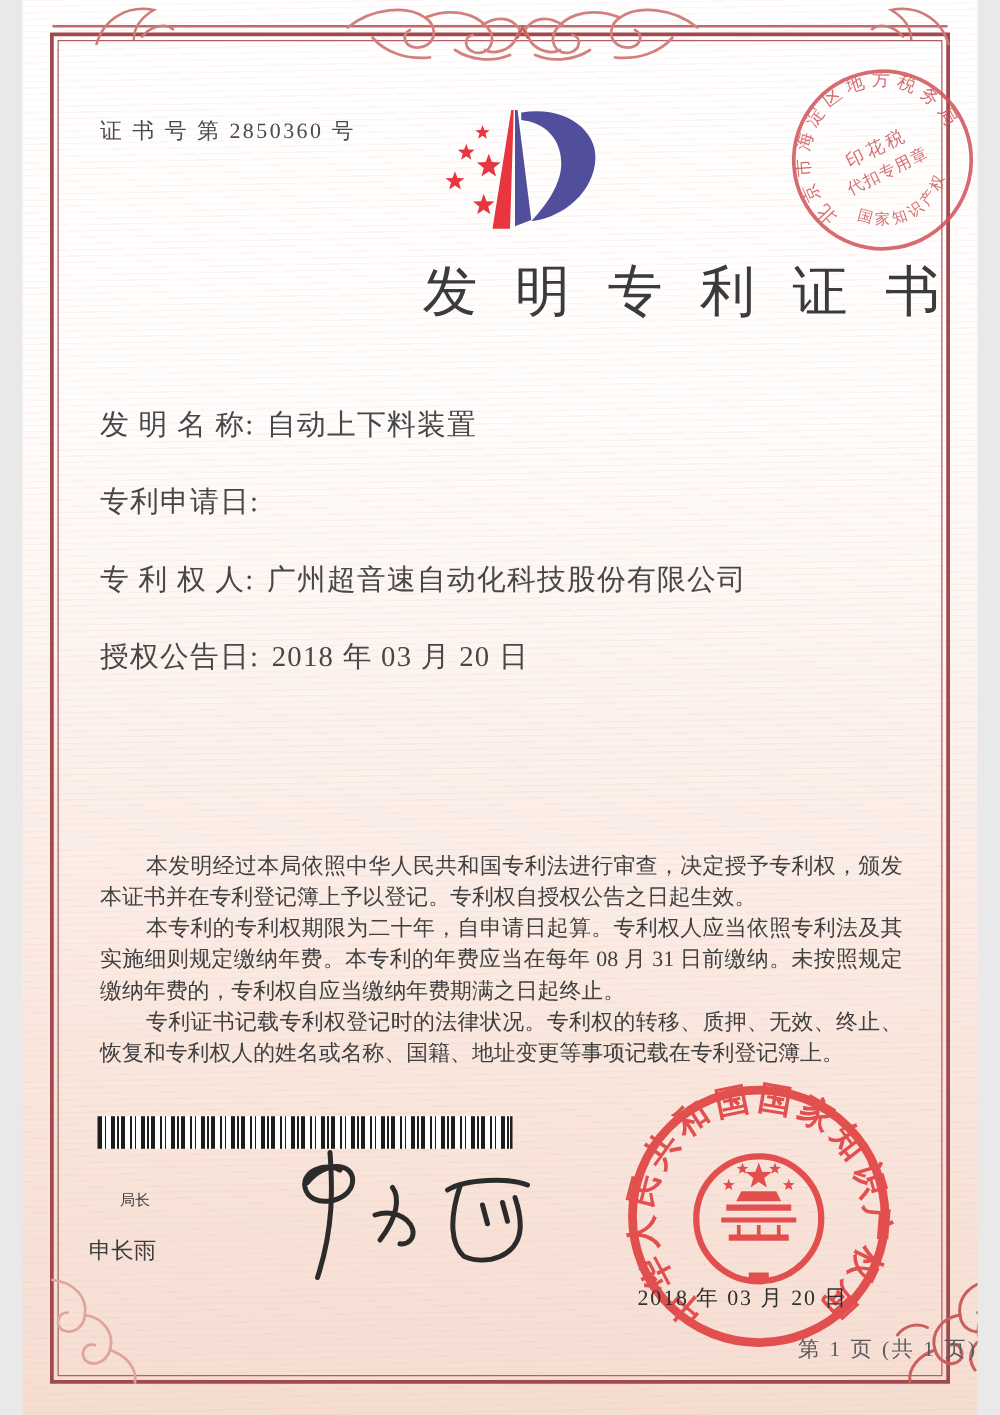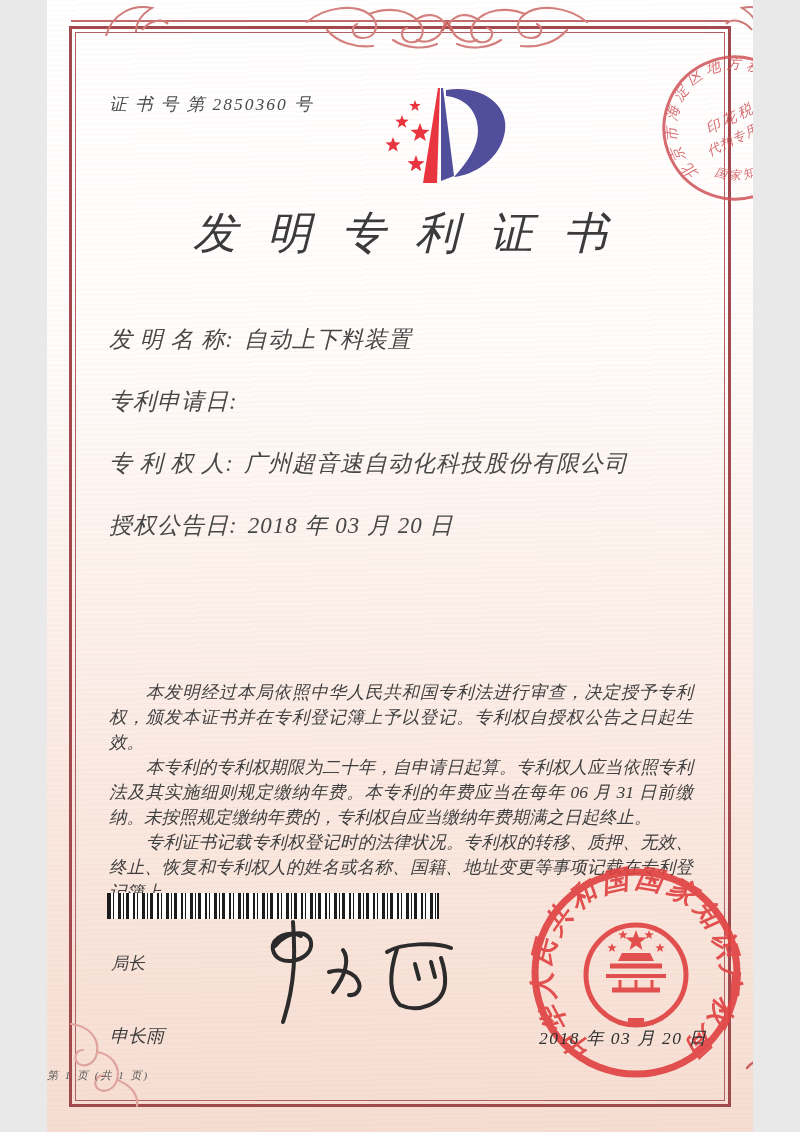--- a/index.html
+++ b/index.html
@@ -1,51 +1,50 @@
 <!DOCTYPE html>
 <html style="--frame-red: #a2494e; --ornament-pink: #d4807e; --seal-red: #e04343; --stamp-red: #cf5358; --logo-red: #e8353f; --logo-blue: #514f9c; --text: #3f3f3f;"><head>
 <meta charset="utf-8">
 <style>
   html,body{margin:0;padding:0;background:#e9e9e9;}
   .page{
-    position:relative;width:706px;height:1132px;margin:0 auto;overflow:hidden;
+    position:relative;width:764px;height:1132px;margin:0 auto;overflow:hidden;
     font-family:"Liberation Serif","DejaVu Serif",serif;color:#3f3f3f;
     background:
       repeating-linear-gradient(179deg, rgba(224,146,128,0.07) 0 1px, rgba(255,255,255,0) 1px 5px),
       linear-gradient(180deg,#ffffff 0%,#fffdfc 28%,#fcf1ec 52%,#f9e6dd 76%,#f6ddD2 100%);
-    font-style: italic;
   }
   .frame{position:absolute;left:22px;top:26px;right:22px;bottom:25px;border:3px solid var(--frame-red,#a2494e);}
   .frame-inner{position:absolute;left:3px;top:3px;right:3px;bottom:3px;border:1px solid #b06065;}
   .top-rule{position:absolute;left:24px;right:24px;top:20px;height:2px;background:#c06a6b;}
   .ornament{position:absolute;pointer-events:none;}
   .cert-no{position:absolute;left:62px;top:92px;font-size:17.5px;letter-spacing:2px;color:#4a4a4a;}
   .logo{position:absolute;left:330px;top:76px;}
-  .doc-title{position:absolute;left:0;right:0;top:204px;text-align:center;font-size:44px;
+  .doc-title{position:absolute;left:0;right:0;top:204px;text-align:right;font-size:44px;
     letter-spacing:30px;text-indent:30px;color:#3b3b3b;font-weight:500;}
   .fields{position:absolute;left:62px;top:324px;right:60px;}
   .f-row{display:flex;align-items:baseline;height:24px;margin-bottom:38px;font-size:23px;color:#474747;letter-spacing:1px;}
   .f-label{min-width:100px;white-space:pre;}
   .f-value{margin-left:10px;white-space:pre;}
   .body-text{position:absolute;left:62px;right:60px;top:680px;font-size:17.5px;line-height:25px;
     text-align:justify;color:#404040;}
   .body-text p{margin:0;text-indent:2.1em;}
   .barcode{position:absolute;left:60px;top:893px;width:328px;height:26px;
     background:repeating-linear-gradient(90deg,
       #1c1c1c 0 2px, #fff 2px 4px, #1c1c1c 4px 5px, #fff 5px 9px,
       #1c1c1c 9px 12px, #fff 12px 14px, #1c1c1c 14px 15px, #fff 15px 17px,
       #1c1c1c 17px 20px, #fff 20px 24px);
     border-left:2px solid #1c1c1c;border-right:2px solid #1c1c1c;}
-  .officer-title{position:absolute;left:64px;top:952px;font-size:17px;color:#3c3c3c;font-family:"Liberation Sans","DejaVu Sans",sans-serif;}
-  .officer-name{position:absolute;left:63px;top:988px;font-size:18px;color:#3c3c3c;font-family:"Liberation Sans","DejaVu Sans",sans-serif;margin-top:36px;}
+  .officer-title{position:absolute;left:78px;top:952px;font-size:12px;color:#3c3c3c;font-family:"Liberation Sans","DejaVu Sans",sans-serif;}
+  .officer-name{position:absolute;left:53px;top:988px;font-size:18px;color:#3c3c3c;font-family:"Liberation Sans","DejaVu Sans",sans-serif;}
   .signature{position:absolute;left:190px;top:916px;}
   .seal{position:absolute;left:478px;top:862px;opacity:0.92;}
   .seal-date{position:absolute;left:492px;top:1026px;font-size:17.5px;letter-spacing:1.5px;color:#303030;z-index:5;}
   .stamp{position:absolute;left:610px;top:50px;opacity:0.85;}
-  .footer{position:absolute;left:0;right:0;top:1068px;text-align:left;font-size:11px;color:#5a5a5a;letter-spacing:2px;}
+  .footer{position:absolute;left:0;right:0;top:1068px;text-align:right;font-size:17px;color:#5a5a5a;letter-spacing:2px;}
   svg text{font-family:"Liberation Serif","DejaVu Serif",serif;}
 </style>
 </head>
 <body>
 
 <div class="page">
 
   <div class="top-rule"></div>
   <div class="frame">
     <div class="frame-inner"></div>
@@ -131,21 +130,21 @@
     </div>
 
     <div class="f-row">
       <span class="f-label">授权公告日:</span>
       <span class="f-value">2018 年 03 月 20 日</span>
     </div>
   </div>
 
   <div class="body-text">
       <p>本发明经过本局依照中华人民共和国专利法进行审查，决定授予专利权，颁发本证书并在专利登记簿上予以登记。专利权自授权公告之日起生效。</p>
-      <p>本专利的专利权期限为二十年，自申请日起算。专利权人应当依照专利法及其实施细则规定缴纳年费。本专利的年费应当在每年 06 月 31 日前缴纳。未按照规定缴纳年费的，专利权自应当缴纳年费期满之日起终止。</p>
+      <p>本专利的专利权期限为二十年，自申请日起算。专利权人应当依照专利法及其实施细则规定缴纳年费。本专利的年费应当在每年 08 月 31 日前缴纳。未按照规定缴纳年费的，专利权自应当缴纳年费期满之日起终止。</p>
       <p>专利证书记载专利权登记时的法律状况。专利权的转移、质押、无效、终止、恢复和专利权人的姓名或名称、国籍、地址变更等事项记载在专利登记簿上。</p>
     </div>
 
   <div class="barcode"></div>
 
   <div class="officer-title">局长</div>
   <div class="officer-name">申长雨</div>
 
   <svg class="signature" width="250" height="115" viewBox="0 0 250 115">
     <g fill="none" stroke="#2b2b2b" stroke-width="4" stroke-linecap="round">

